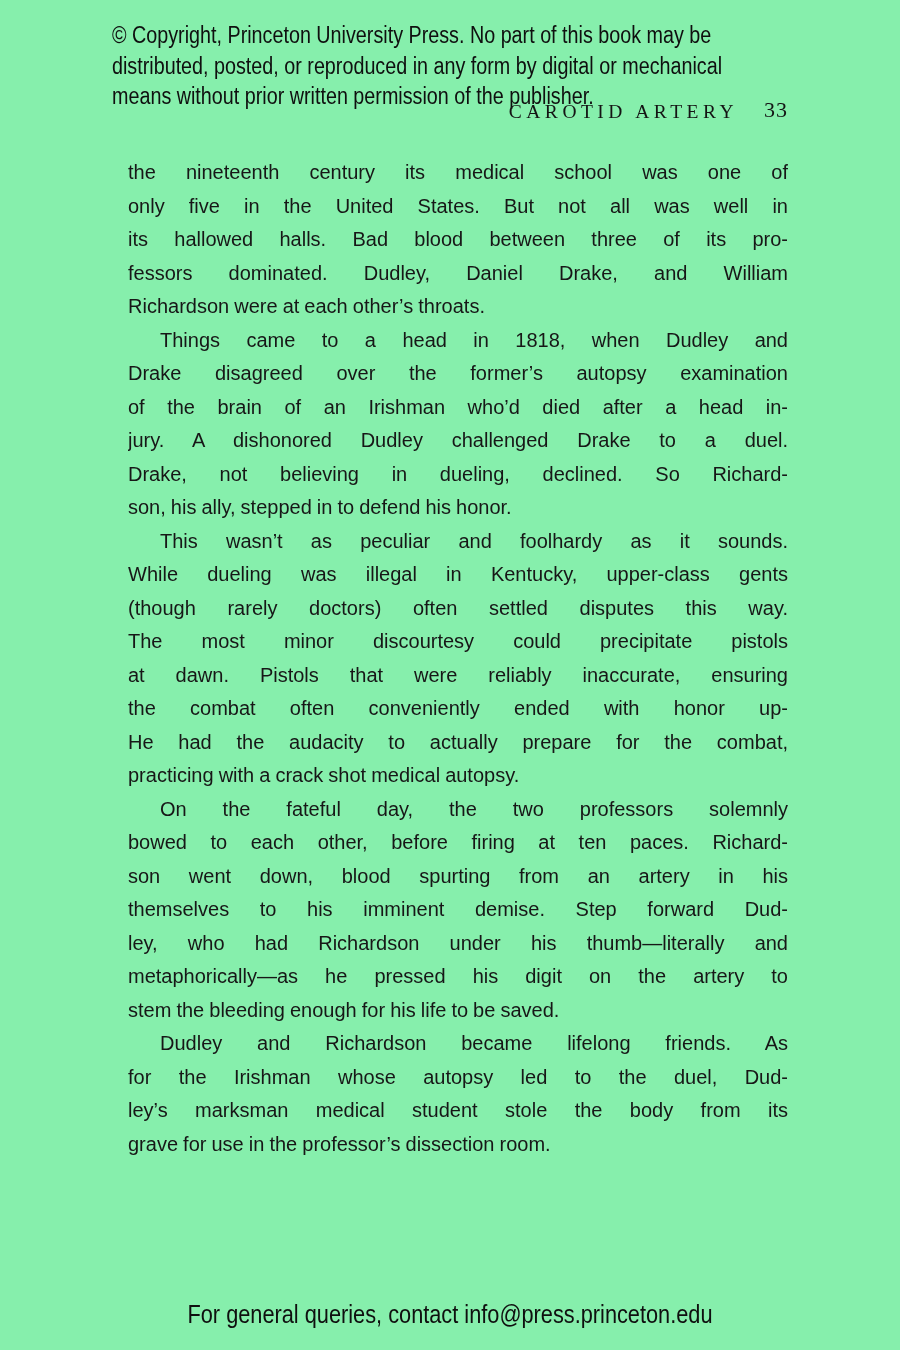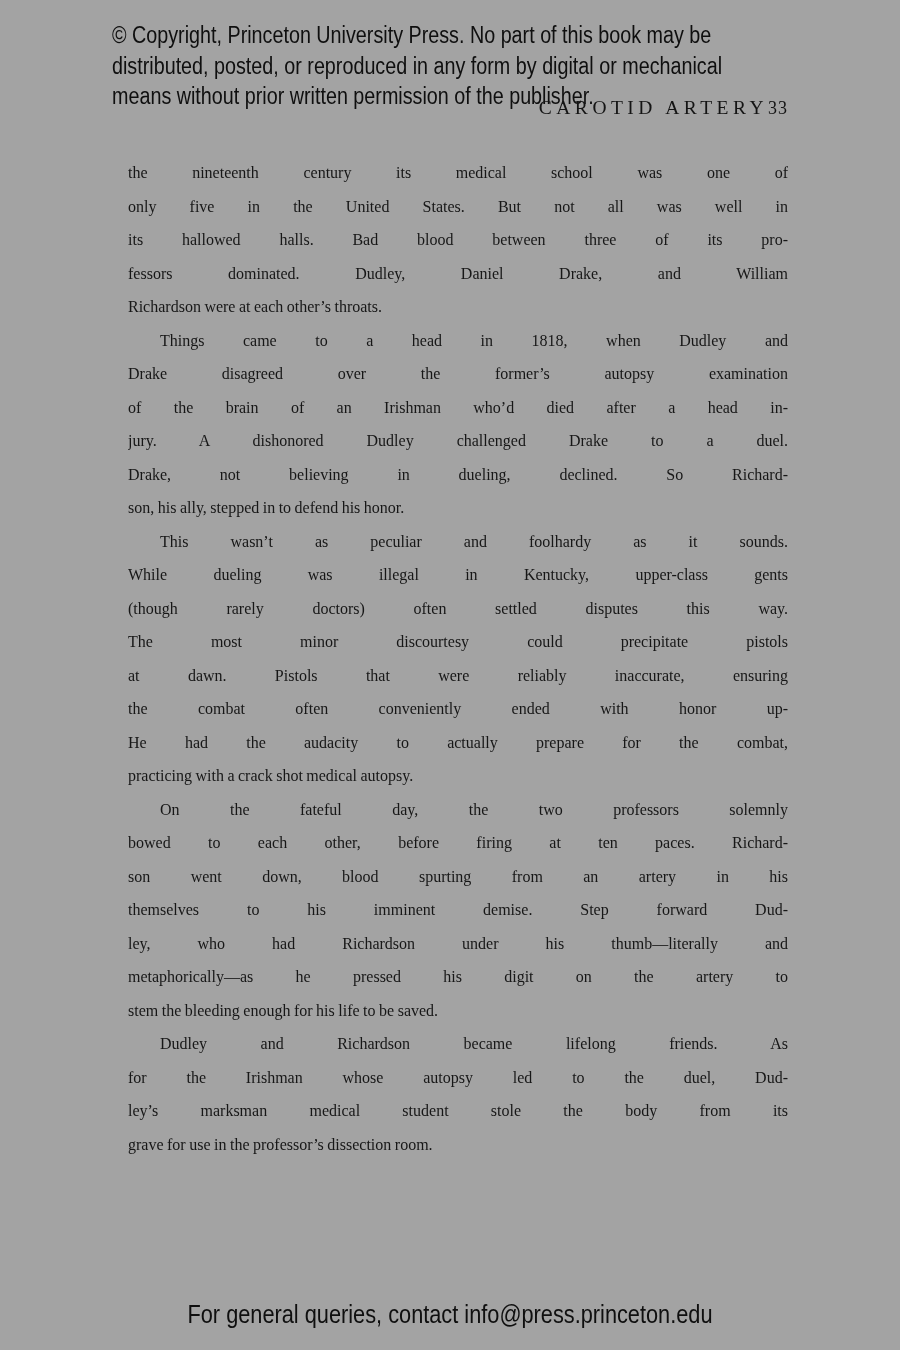--- a/index.html
+++ b/index.html
@@ -4,21 +4,21 @@
 <style>
   html, body {
     margin: 0;
     padding: 0;
     background: #e8e8e8;
   }
   .page {
     position: relative;
     width: 900px;
     height: 1350px;
-    background: #a3a3a3;
+    background: #86efac;
     color: #161616;
     overflow: hidden;
     margin: 0 auto;
   }
 
   
   .copyright {
     position: absolute;
     left: 112px;
     top: 20px;
@@ -41,32 +41,33 @@
     font-family: "Liberation Serif", "DejaVu Serif", serif;
     color: #141414;
   }
   .rh-title {
     font-size: 19.5px;
     letter-spacing: 4.5px;
     font-variant: small-caps;
     text-transform: uppercase;
   }
   .rh-page {
-    font-size: 18px;
+    font-size: 22px;
+    margin-left: 26px;
     letter-spacing: 1px;
   }
 
   
   .body-text {
     position: absolute;
     left: 128px;
     top: 156px;
     width: 660px;
-    font-family: Liberation Serif, serif;
-    font-size: 16px;
+    font-family: Liberation Sans, sans-serif;
+    font-size: 20px;
     line-height: 33.5px;
     color: #171717;
     word-spacing: -0.5px;
   }
   .para { margin: 0; padding: 0; }
   .line {
     text-align: justify;
     text-align-last: justify;
     height: 33.5px;
     overflow: hidden;

